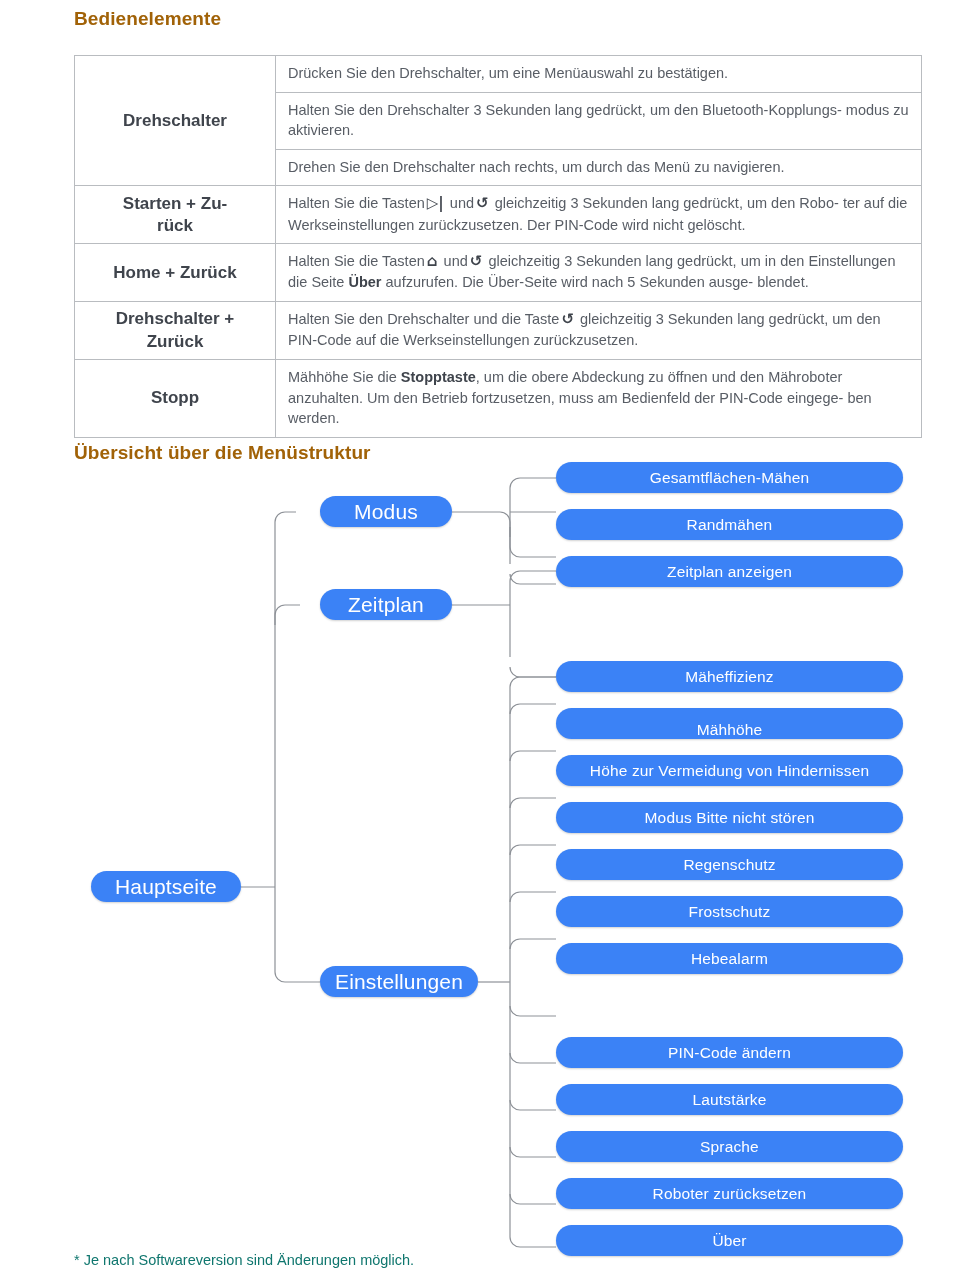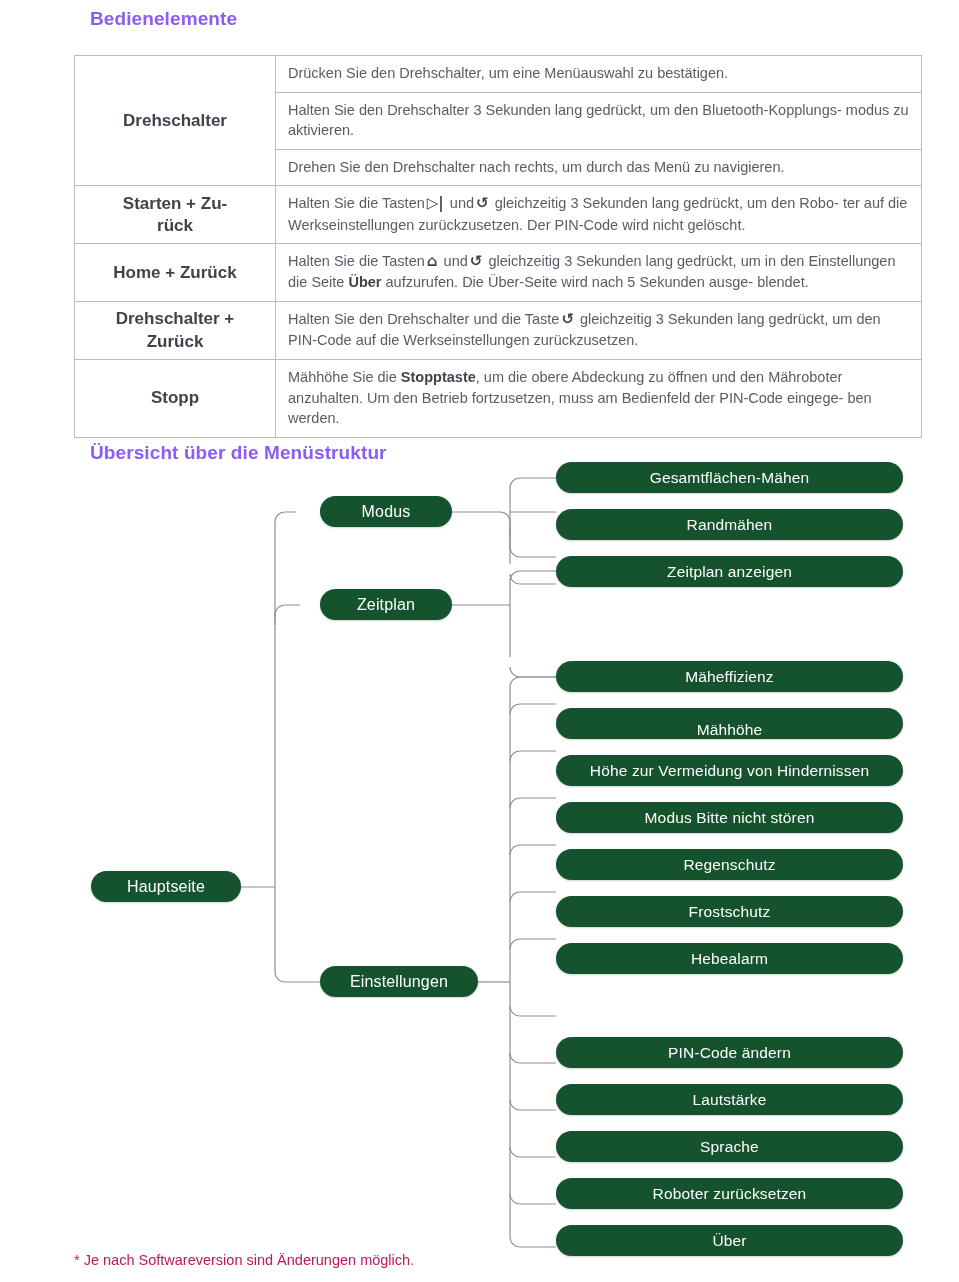--- a/index.html
+++ b/index.html
@@ -16,24 +16,23 @@
     color: #4a4f57;
     -webkit-font-smoothing: antialiased;
   }
 
   
   .section-heading {
     position: absolute;
     left: 74px;
     font-size: 19px;
     font-weight: 600;
-    color: #8b5cf6;
+    color: #a16207;
     letter-spacing: .1px;
     white-space: nowrap;
-    margin-left: 16px;
   }
   #heading-controls { top: 8px; }
   #heading-menu { top: 442px; }
 
   
   .controls-table {
     position: absolute;
     left: 74px;
     top: 55px;
     width: 848px;
@@ -77,42 +76,42 @@
     height: 790px;
   }
   #menu-diagram svg {
     position: absolute;
     left: 0; top: 0;
     width: 959px; height: 790px;
   }
   .node-pill {
     position: absolute;
     box-sizing: border-box;
-    background: #14532d;
+    background: #3b82f6;
     color: #ffffff;
     border-radius: 999px;
     display: flex;
     align-items: center;
     justify-content: center;
     font-size: 15.5px;
     letter-spacing: .15px;
     height: 31px;
     white-space: nowrap;
     box-shadow: 0 1px 2px rgba(0,0,0,.18);
   }
-  .node-pill.level1 { font-size: 16px; }
+  .node-pill.level1 { font-size: 21px; }
   .node-pill.leaf   { font-size: 15.5px; }
 
   
   #footnote {
     position: absolute;
     left: 74px;
     top: 1252px;
     font-size: 14.5px;
-    color: #be185d;
+    color: #0f766e;
     white-space: nowrap;
   }
 </style>
 </head>
 <body>
 
 <div class="section-heading" id="heading-controls">Bedienelemente</div>
 
 <div class="section-heading" id="heading-menu">Übersicht über die Menüstruktur</div>
 

